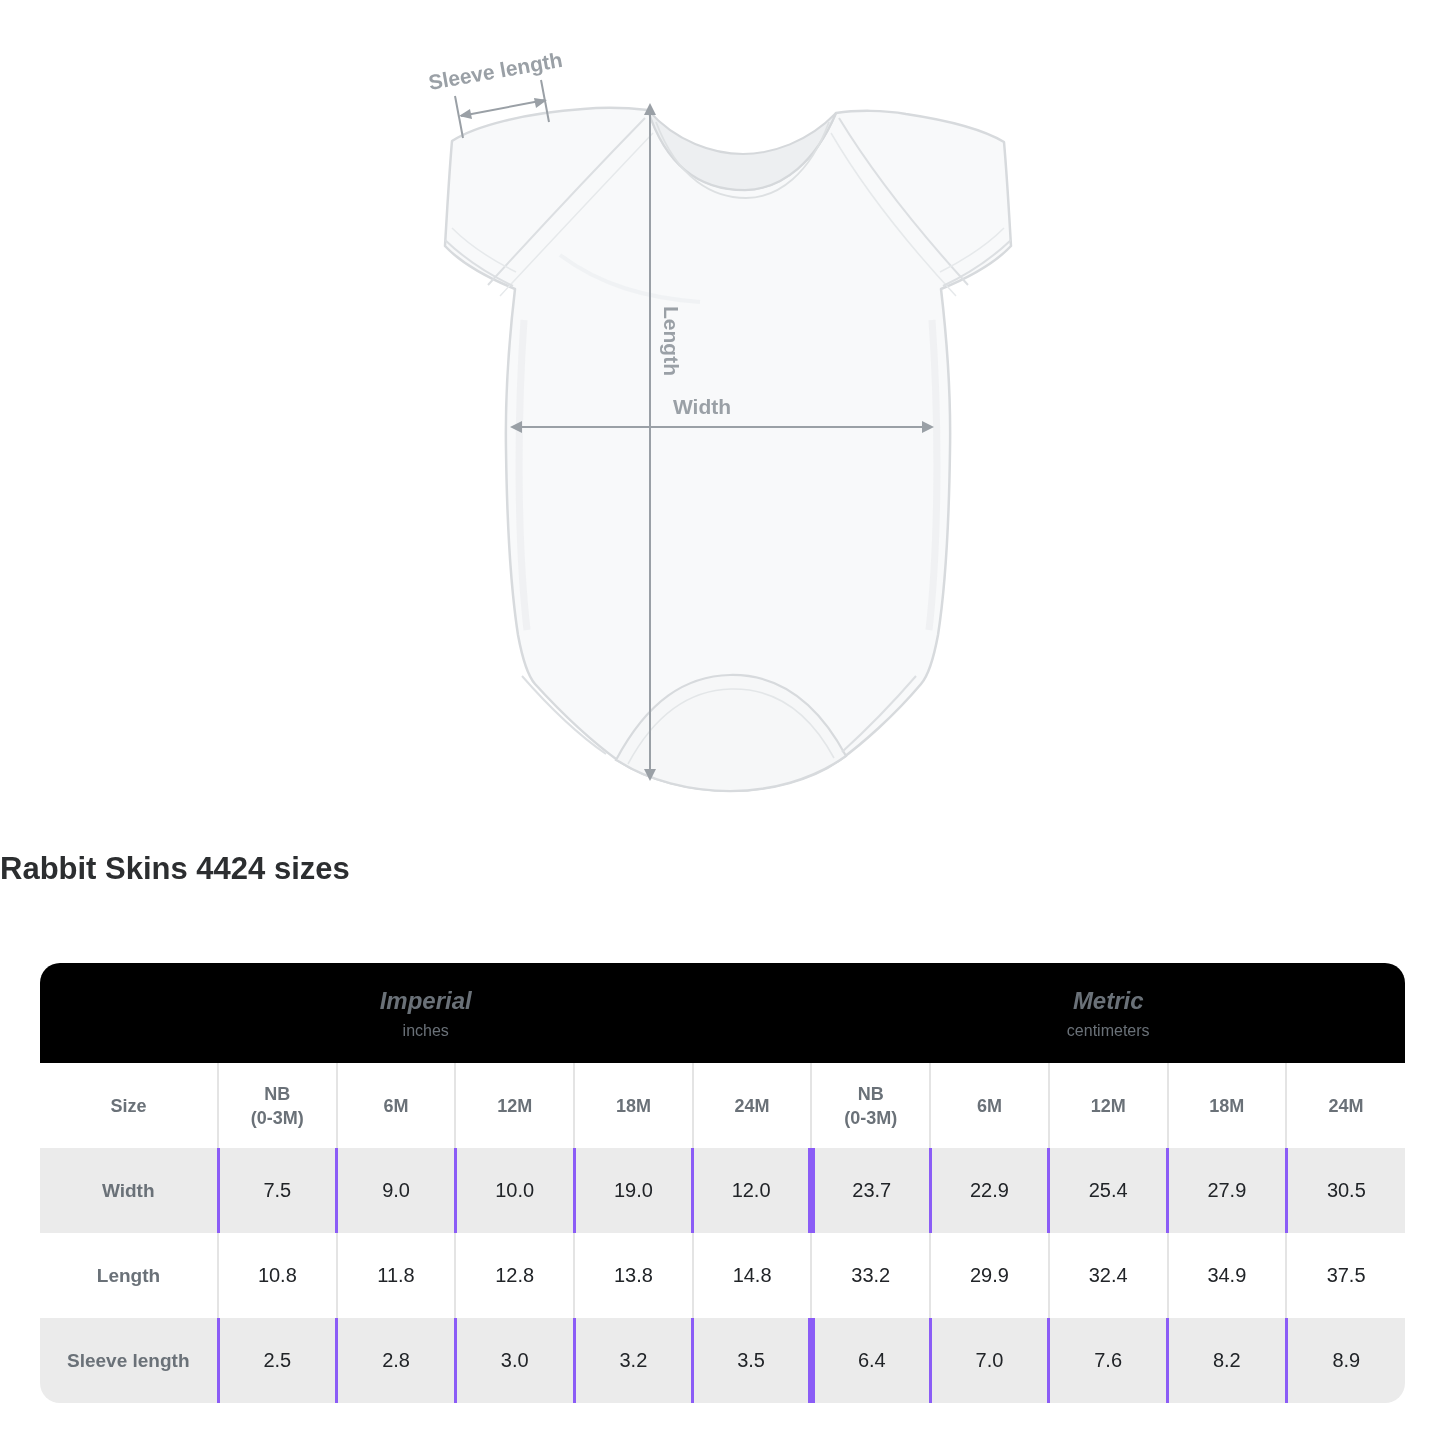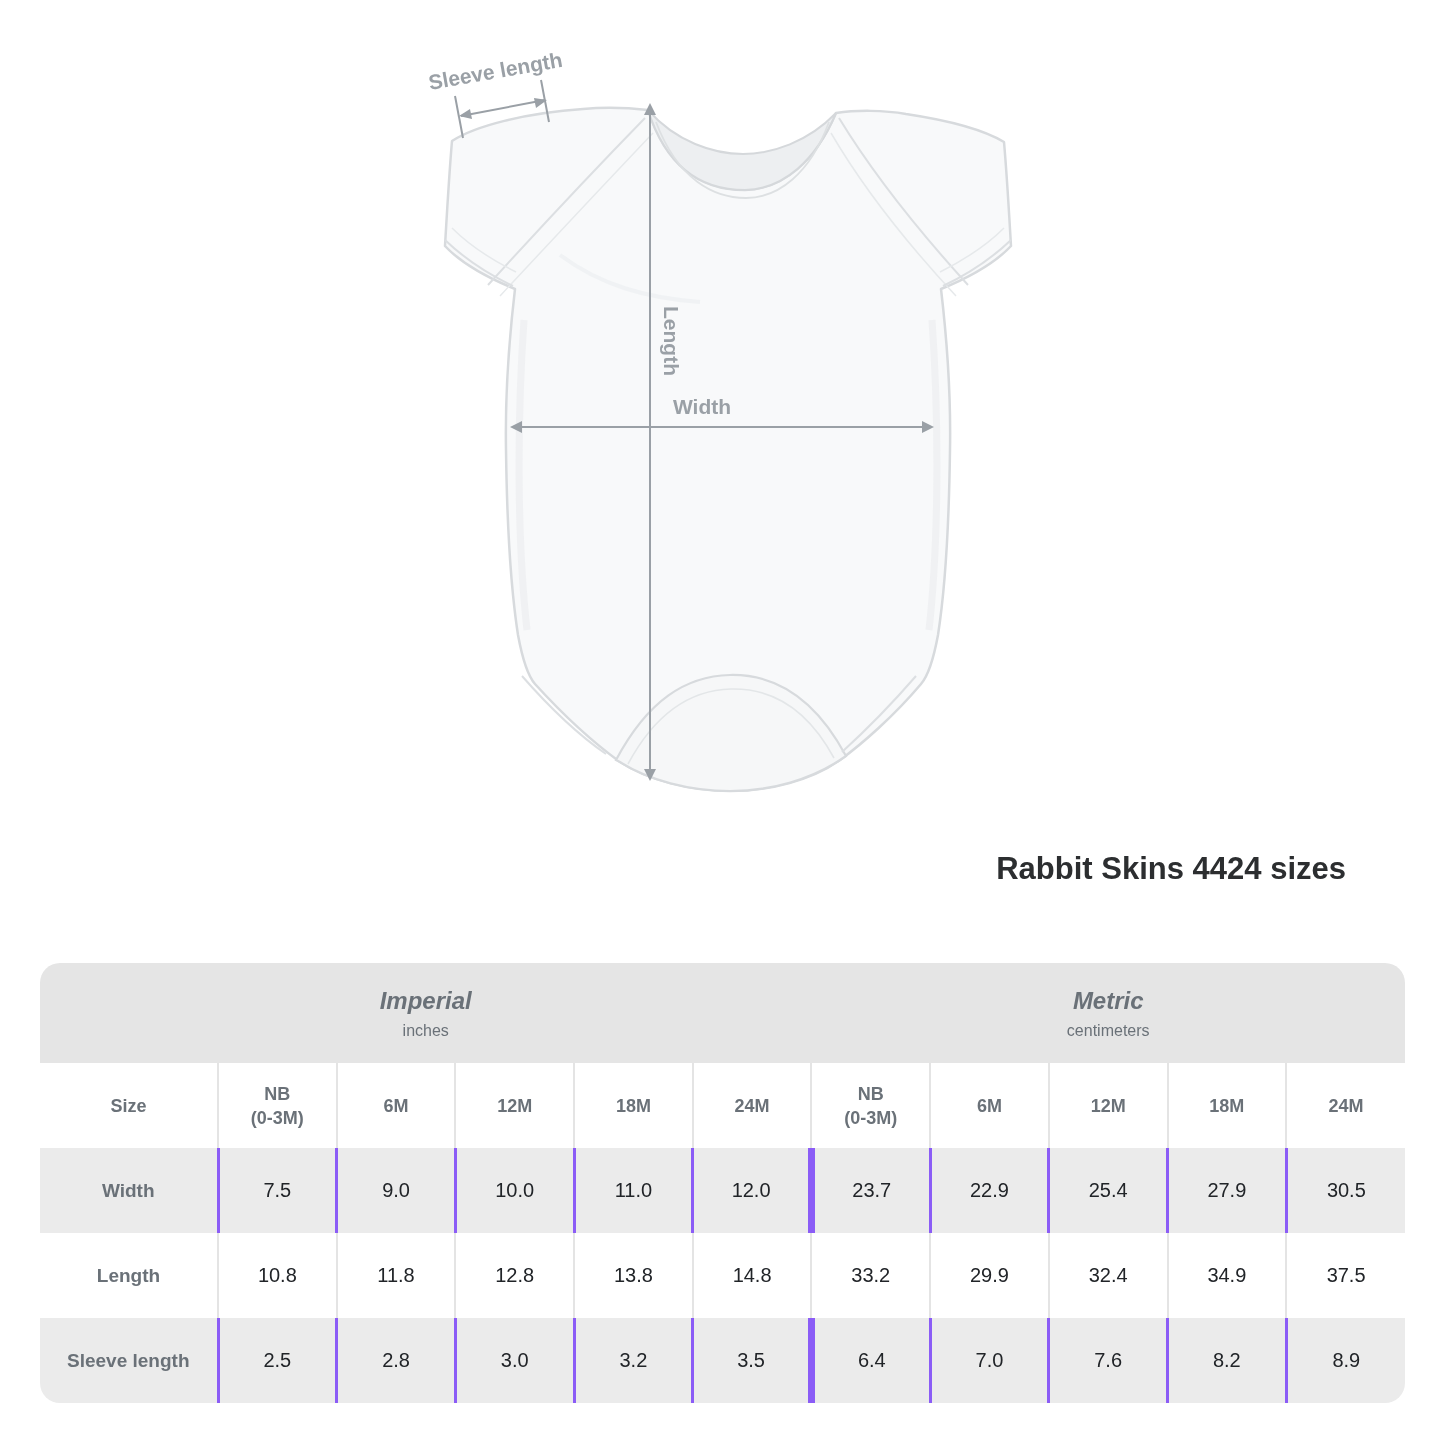--- a/index.html
+++ b/index.html
@@ -3,40 +3,40 @@
 <meta charset="utf-8">
 <style>
   html,body{margin:0;padding:0;background:#fff;}
   .page{
     position:relative;width:1445px;height:1445px;background:#ffffff;
     font-family:"Liberation Sans", sans-serif;overflow:hidden;
   }
   .figure{position:absolute;left:0;top:0;width:1445px;height:838px;}
   .figure svg{display:block;}
 
-  .caption{position:absolute;left:0;top:838px;width:1346px;text-align:right;}
+  .caption{position:absolute;left:0;top:838px;width:1346px;text-align:left;}
   .caption h1{
     margin:12px 0 0 0;font-size:31px;line-height:38px;font-weight:bold;color:#2c2e30;
   }
   .caption p{
     margin:6px 0 0 0;font-size:20px;line-height:26px;font-style:italic;color:#5b5e61;
   }
 
   .table-card{
     position:absolute;left:40px;top:963px;width:1365px;
     border-radius:20px;overflow:hidden;background:#ffffff;
   }
   table.size-table{
     width:100%;border-collapse:collapse;table-layout:fixed;
   }
   .size-table th,.size-table td{
     text-align:center;vertical-align:middle;padding:0 4px;
   }
   
-  tr.band th{height:100px;background:#e5e5e5;}
+  tr.band th{height:100px;background:#000000;}
   .band .g1{font-size:24px;font-weight:bold;font-style:italic;color:#6a7178;}
   .band .g2{font-size:16px;font-weight:normal;color:#6a7178;margin-top:7px;}
   
   tr.cols th{height:85px;background:#ffffff;font-size:18px;font-weight:bold;color:#6a7178;line-height:24px;}
   tr.cols th .sub{display:block;font-weight:bold;}
   
   tbody th{font-size:19px;font-weight:bold;color:#6a7178;}
   tbody td{font-size:20px;font-weight:normal;color:#212428;}
   tbody tr{height:85px;}
   tr.stripe th,tr.stripe td{background:#ebebeb;}
@@ -177,21 +177,21 @@
           <th><span>18M</span><span class="sub"></span></th>
           <th><span>24M</span><span class="sub"></span></th>
         </tr>
       </thead>
       <tbody>
         <tr class="stripe">
           <th>Width</th>
           <td>7.5</td>
           <td>9.0</td>
           <td>10.0</td>
-          <td>11.0</td>
+          <td>19.0</td>
           <td>12.0</td>
           <td class="group-start">23.7</td>
           <td>22.9</td>
           <td>25.4</td>
           <td>27.9</td>
           <td>30.5</td>
         </tr>
         <tr class="plain">
           <th>Length</th>
           <td>10.8</td>

